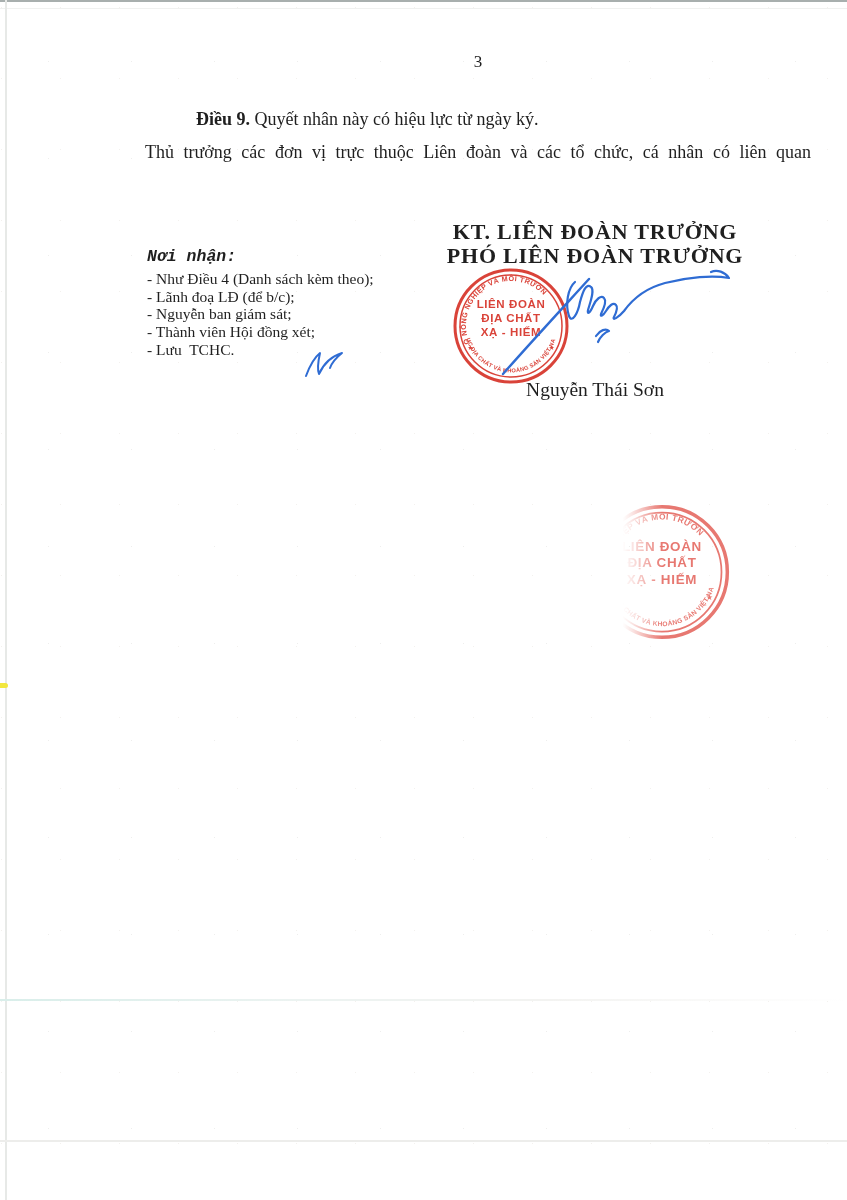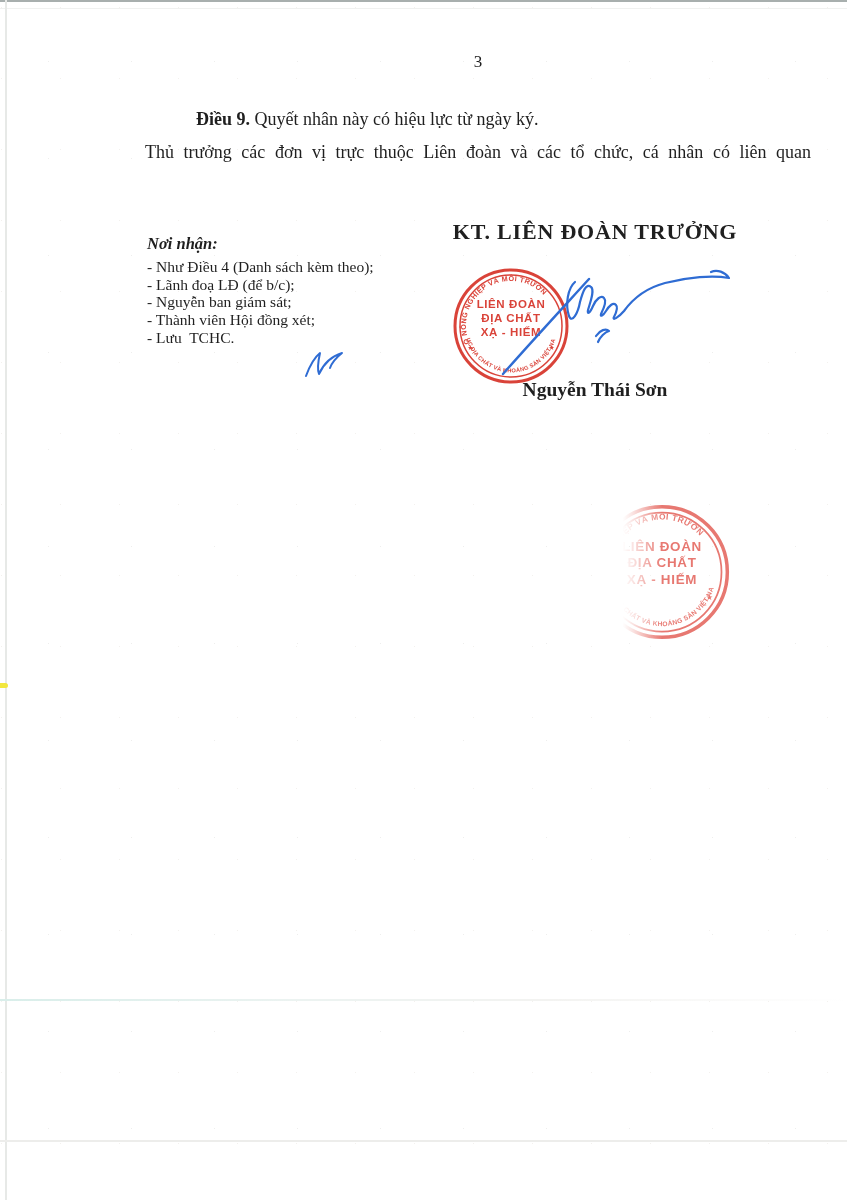--- a/index.html
+++ b/index.html
@@ -27,27 +27,27 @@
     font-size:17px;z-index:1;}
   .doc-body{position:absolute;left:145px;top:103px;width:666px;font-size:18px;
     line-height:33px;z-index:1;}
   .doc-body .para-first{text-indent:51px;}
   .doc-body .line{margin:0;}
   .doc-body .j{text-align:justify;text-align-last:justify;}
   .doc-body .indent{text-indent:35px;}
   b.article{font-weight:bold;}
 
   .recipients{position:absolute;left:147px;top:234px;width:300px;z-index:1;}
-  .recipients .heading{font-size:16.5px;font-weight:bold;font-style:italic;margin:0 0 4px 0;}
+  .recipients .heading{font-size:16.5px;font-weight:bold;font-style:italic;margin:13px 0 4px 0;font-family:Liberation Mono, monospace;}
   .recipient-line{font-size:15.5px;line-height:17.7px;white-space:pre;}
 
   .sign-head{position:absolute;left:430px;top:220px;width:330px;text-align:center;
     font-size:22px;font-weight:bold;line-height:24px;letter-spacing:.8px;z-index:1;}
   .signer-name{position:absolute;left:430px;top:379px;width:330px;text-align:center;
-    font-size:19.5px;font-weight:bold;z-index:3;}
+    font-size:19.5px;font-weight:normal;z-index:3;}
 
   .stamp{position:absolute;pointer-events:none;}
   .stamp-main{left:427px;top:242px;width:168px;height:168px;color:var(--stamp-red,#d8392f);
     opacity:.95;z-index:2;}
   .stamp-ghost{left:564px;top:474px;width:196px;height:196px;color:var(--ghost-red,#e2574e);
     opacity:.8;z-index:1;}
   .stamp text{font-family:"Liberation Sans","DejaVu Sans",sans-serif;font-weight:bold;fill:currentColor;}
   .stamp .arc-top{font-size:7.2px;letter-spacing:.4px;}
   .stamp .arc-bot{font-size:5.7px;letter-spacing:.25px;}
   .stamp .star{font-size:7px;font-family:"DejaVu Sans",sans-serif;}
@@ -80,20 +80,21 @@
     <p class="heading">Nơi nhận:</p>
     <div class="recipient-line">- Như Điều 4 (Danh sách kèm theo);</div>
     <div class="recipient-line">- Lãnh đoạ LĐ (để b/c);</div>
     <div class="recipient-line">- Nguyễn ban giám sát;</div>
     <div class="recipient-line">- Thành viên Hội đồng xét;</div>
     <div class="recipient-line">- Lưu  TCHC.</div>
   </div>
 
   <div class="sign-head">
     <div>KT. LIÊN ĐOÀN TRƯỞNG</div>
+    <div>PHÓ LIÊN ĐOÀN TRƯỞNG</div>
   </div>
   <div class="signer-name">Nguyễn Thái Sơn</div>
 
   <svg class="stamp stamp-main" viewBox="0 0 168 168">
     <defs>
       <path id="arcTop1" d="M 43.2 103 A 45 45 0 0 1 118.5 55.1" fill="none"></path>
       <path id="arcBot1" d="M 39.1 96 A 46.5 46.5 0 0 0 128.9 96" fill="none"></path>
     </defs>
     <circle cx="84" cy="84" r="56" fill="none" stroke="currentColor" stroke-width="3"></circle>
     <circle cx="84" cy="84" r="51" fill="none" stroke="currentColor" stroke-width="1.5"></circle>

